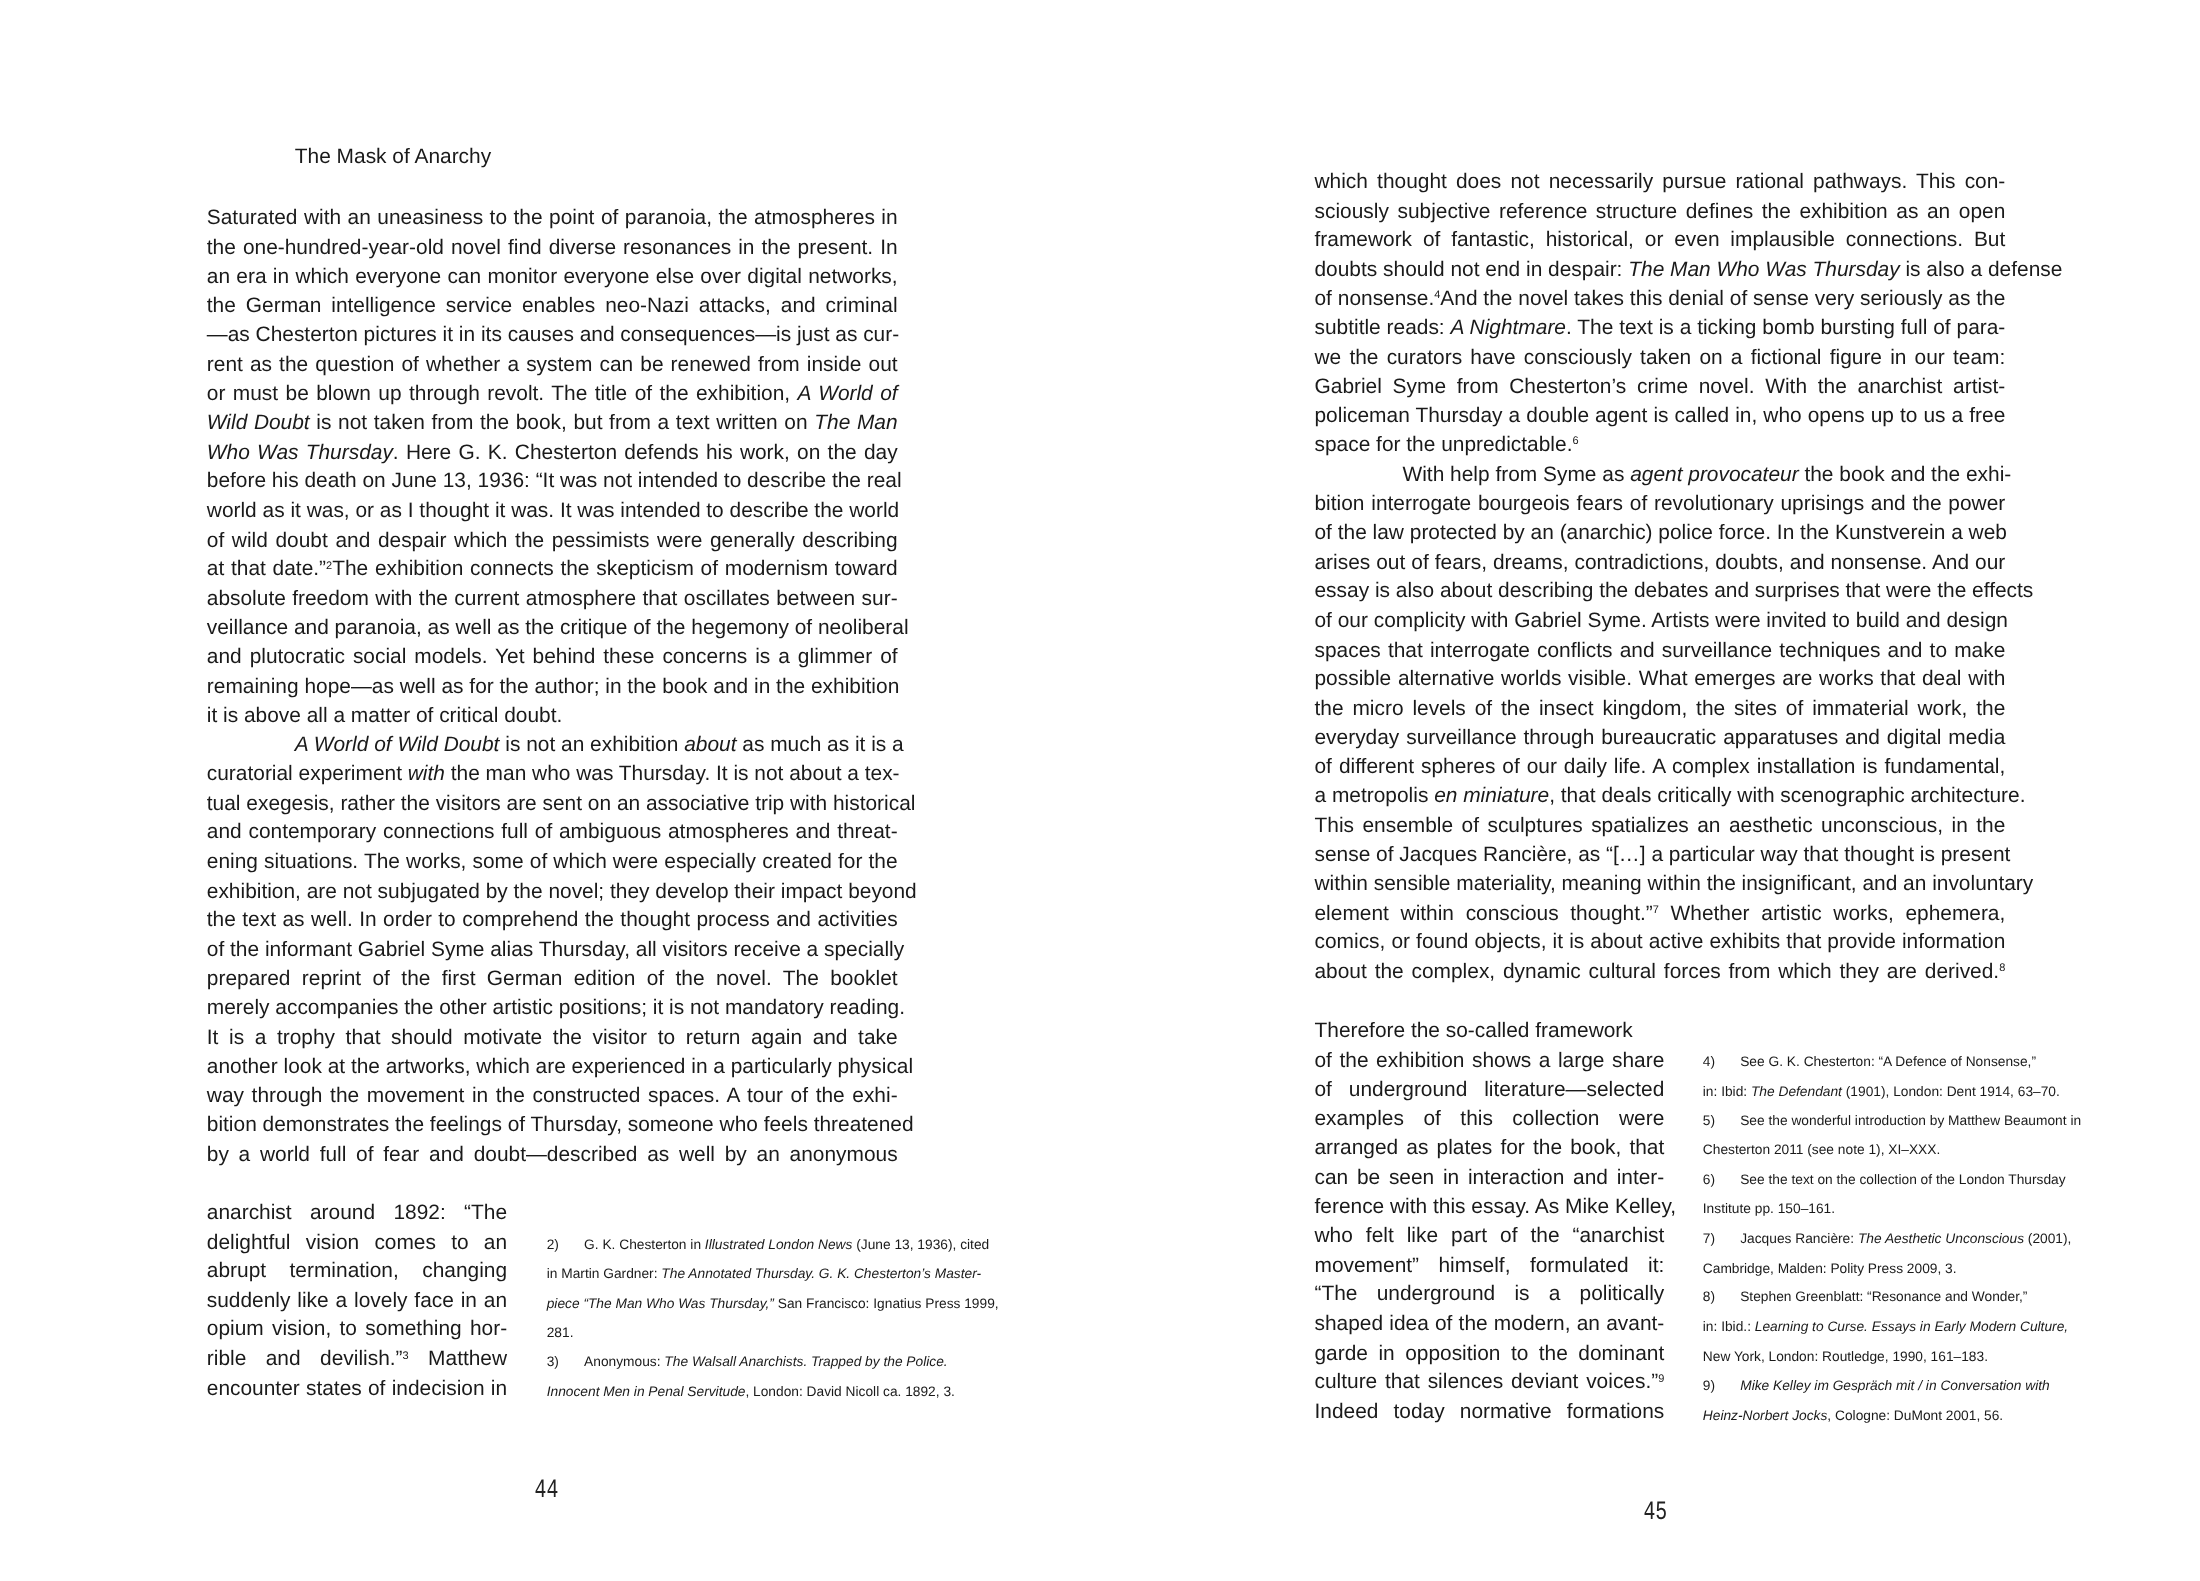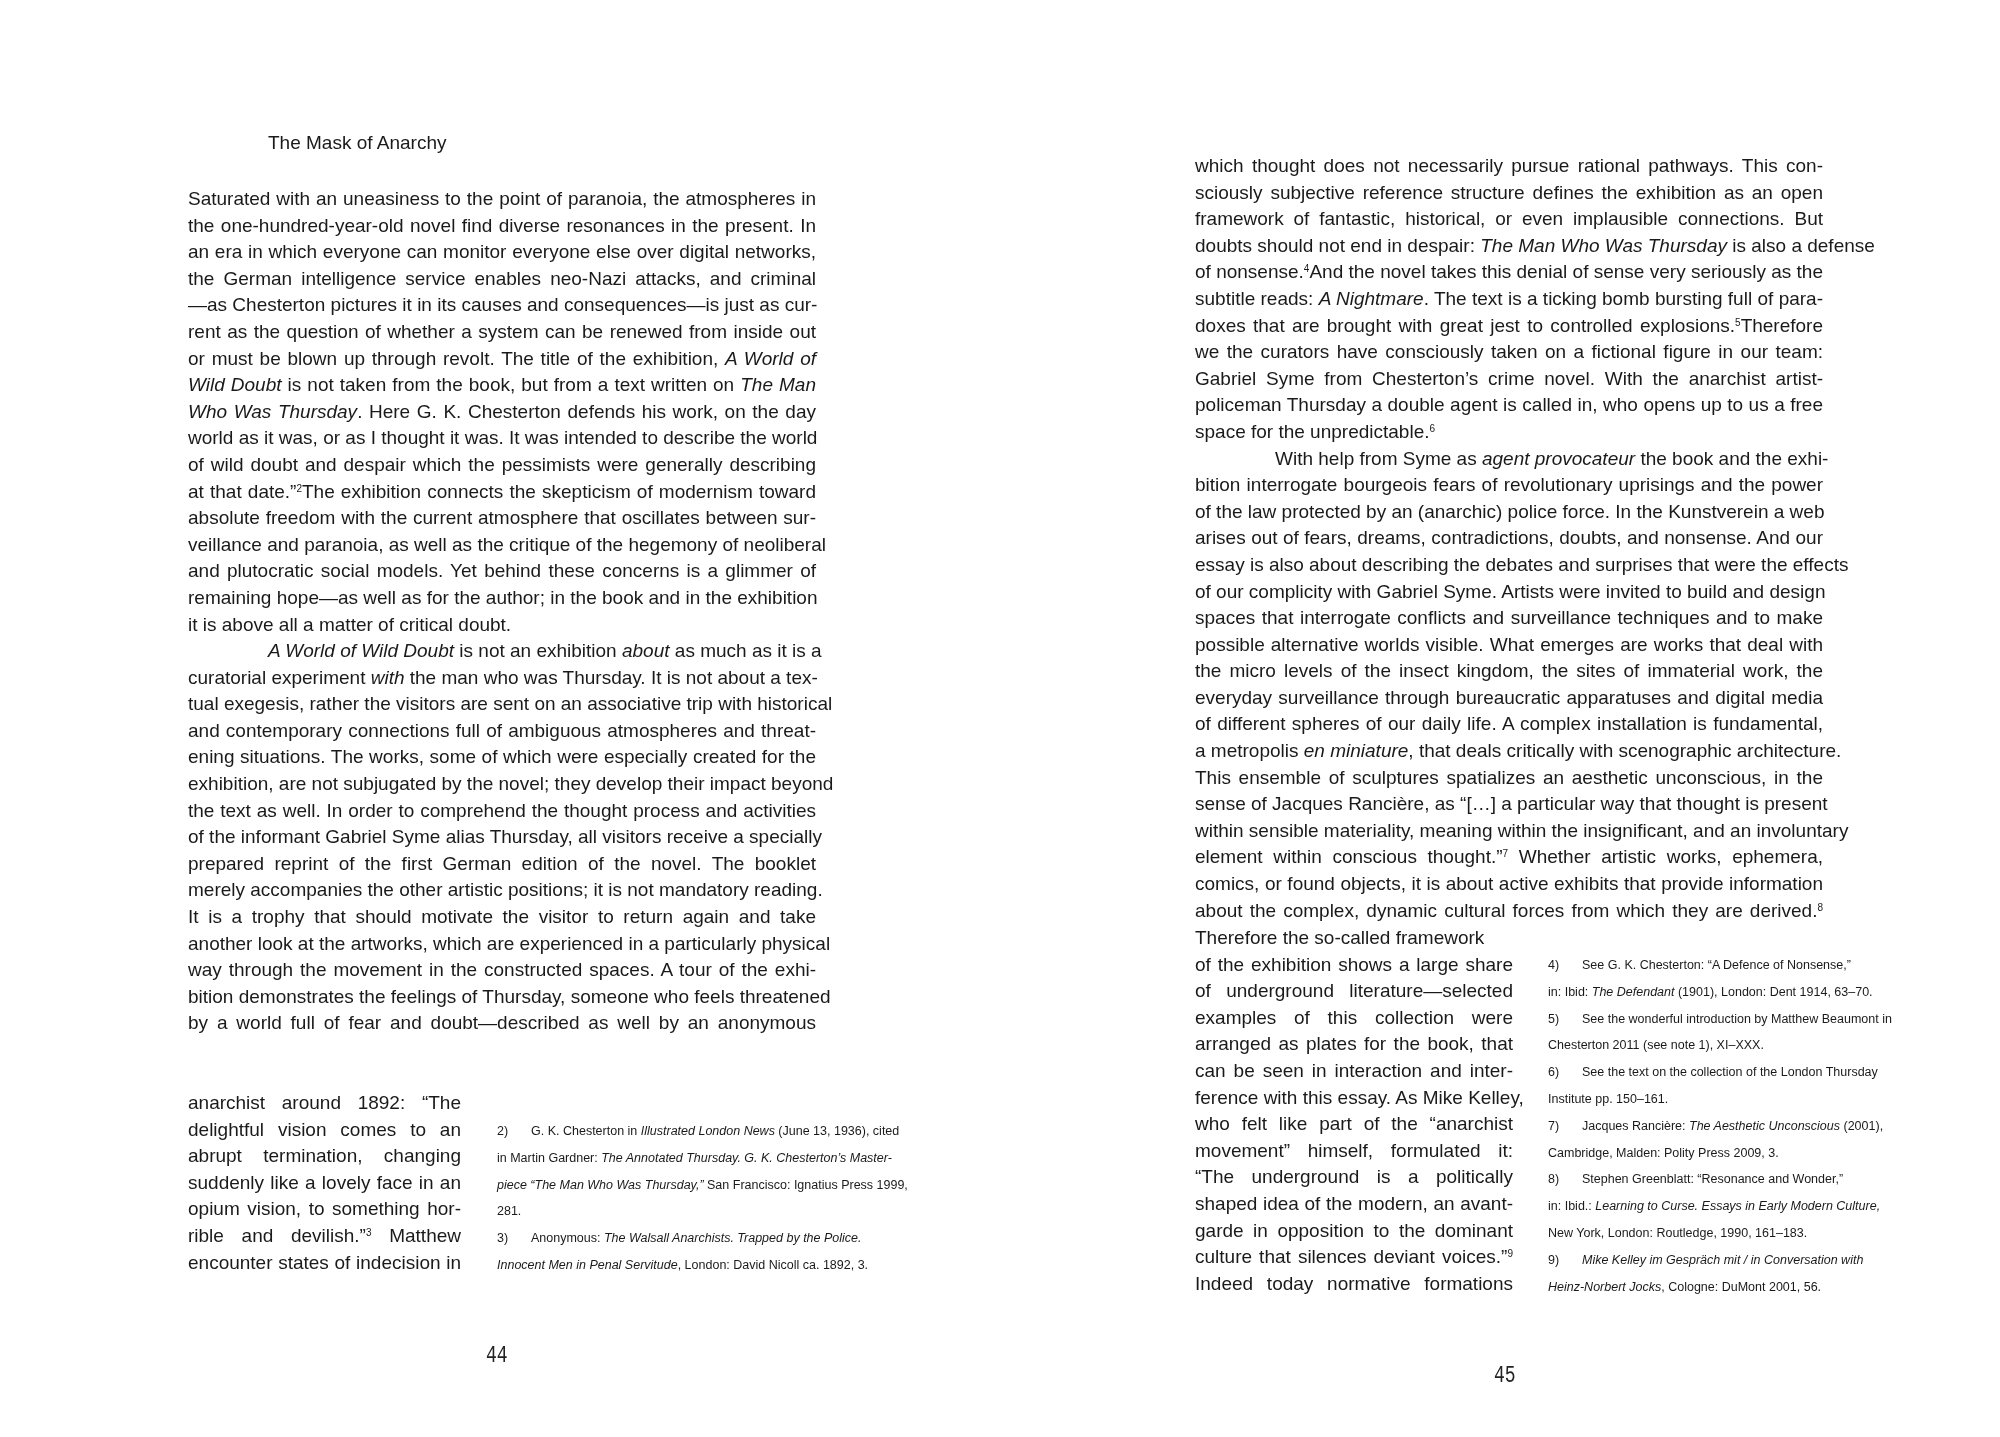--- a/index.html
+++ b/index.html
@@ -45,20 +45,21 @@
   <div class="body-col left-col" id="left-body">
       <span class="line"><span>Saturated with an uneasiness to the point of paranoia, the atmospheres in</span></span>
       <span class="line"><span>the one-hundred-year-old novel find diverse resonances in the present. In</span></span>
       <span class="line"><span>an era in which everyone can monitor everyone else over digital networks,</span></span>
       <span class="line"><span>the German intelligence service enables neo-Nazi attacks, and criminal</span></span>
       <span class="line"><span>—as Chesterton pictures it in its causes and consequences—is just as cur-</span></span>
       <span class="line"><span>rent as the question of whether a system can be renewed from inside out</span></span>
       <span class="line"><span>or must be blown up through revolt. The title of the exhibition, </span><em>A World of</em></span>
       <span class="line"><em>Wild Doubt</em><span> is not taken from the book, but from a text written on </span><em>The Man</em></span>
       <span class="line"><em>Who Was Thursday</em><span>. Here G. K. Chesterton defends his work, on the day</span></span>
+      <span class="line"><span>before his death on June 13, 1936: “It was not intended to describe the real</span></span>
       <span class="line"><span>world as it was, or as I thought it was. It was intended to describe the world</span></span>
       <span class="line"><span>of wild doubt and despair which the pessimists were generally describing</span></span>
       <span class="line"><span>at that date.”</span><sup>2</sup><span>The exhibition connects the skepticism of modernism toward</span></span>
       <span class="line"><span>absolute freedom with the current atmosphere that oscillates between sur-</span></span>
       <span class="line"><span>veillance and paranoia, as well as the critique of the hegemony of neoliberal</span></span>
       <span class="line"><span>and plutocratic social models. Yet behind these concerns is a glimmer of</span></span>
       <span class="line"><span>remaining hope—as well as for the author; in the book and in the exhibition</span></span>
       <span class="line last"><span>it is above all a matter of critical doubt.</span></span>
       <span class="line indent"><em>A World of Wild Doubt</em><span> is not an exhibition </span><em>about</em><span> as much as it is a</span></span>
       <span class="line"><span>curatorial experiment </span><em>with</em><span> the man who was Thursday. It is not about a tex-</span></span>
@@ -97,21 +98,20 @@
 </div>
 
 <div class="page page-right">
   <div class="body-col right-col" id="right-body">
       <span class="line"><span>which thought does not necessarily pursue rational pathways. This con-</span></span>
       <span class="line"><span>sciously subjective reference structure defines the exhibition as an open</span></span>
       <span class="line"><span>framework of fantastic, historical, or even implausible connections. But</span></span>
       <span class="line"><span>doubts should not end in despair: </span><em>The Man Who Was Thursday</em><span> is also a defense</span></span>
       <span class="line"><span>of nonsense.</span><sup>4</sup><span>And the novel takes this denial of sense very seriously as the</span></span>
       <span class="line"><span>subtitle reads: </span><em>A Nightmare</em><span>. The text is a ticking bomb bursting full of para-</span></span>
-      <span class="line"><span>doxes that are brought with great jest to controlled explosions.</span><sup>5</sup><span>Therefore</span></span>
       <span class="line"><span>we the curators have consciously taken on a fictional figure in our team:</span></span>
       <span class="line"><span>Gabriel Syme from Chesterton’s crime novel. With the anarchist artist-</span></span>
       <span class="line"><span>policeman Thursday a double agent is called in, who opens up to us a free</span></span>
       <span class="line last"><span>space for the unpredictable.</span><sup>6</sup></span>
       <span class="line indent"><span>With help from Syme as </span><em>agent provocateur</em><span> the book and the exhi-</span></span>
       <span class="line"><span>bition interrogate bourgeois fears of revolutionary uprisings and the power</span></span>
       <span class="line"><span>of the law protected by an (anarchic) police force. In the Kunstverein a web</span></span>
       <span class="line"><span>arises out of fears, dreams, contradictions, doubts, and nonsense. And our</span></span>
       <span class="line"><span>essay is also about describing the debates and surprises that were the effects</span></span>
       <span class="line"><span>of our complicity with Gabriel Syme. Artists were invited to build and design</span></span>

